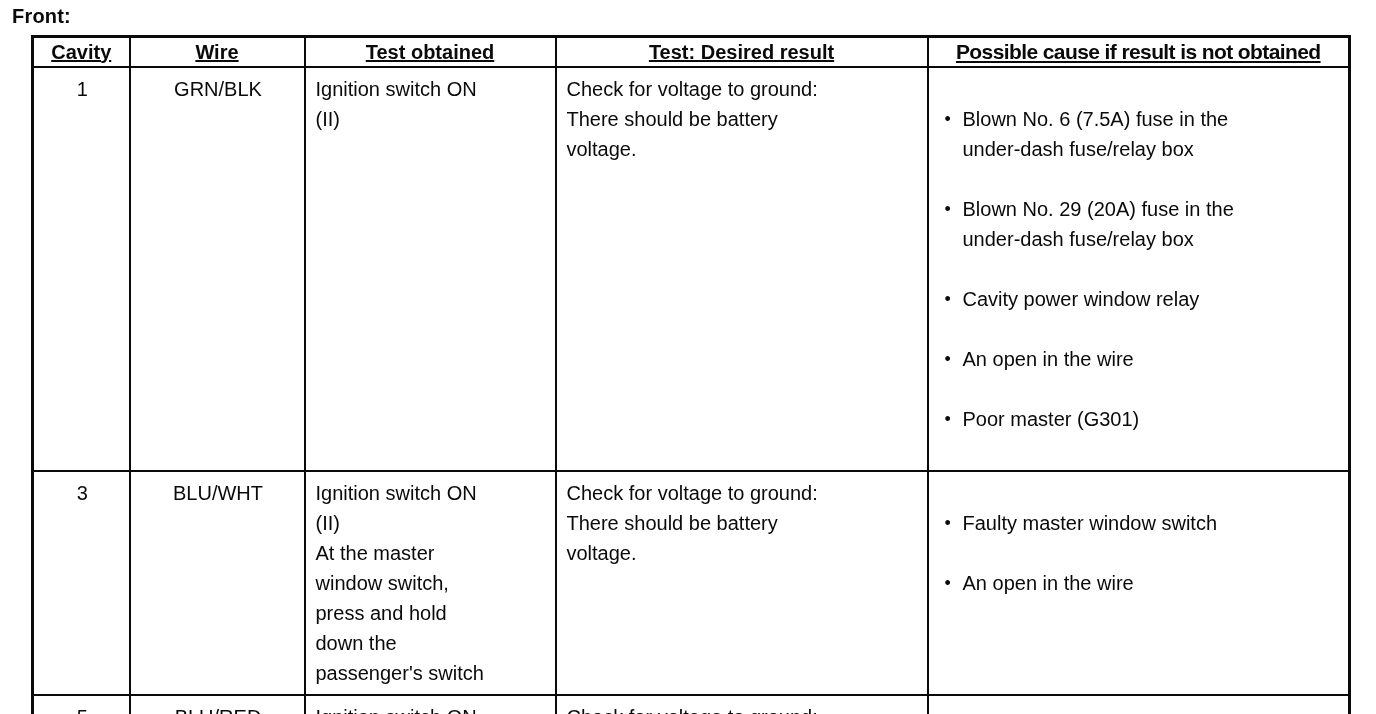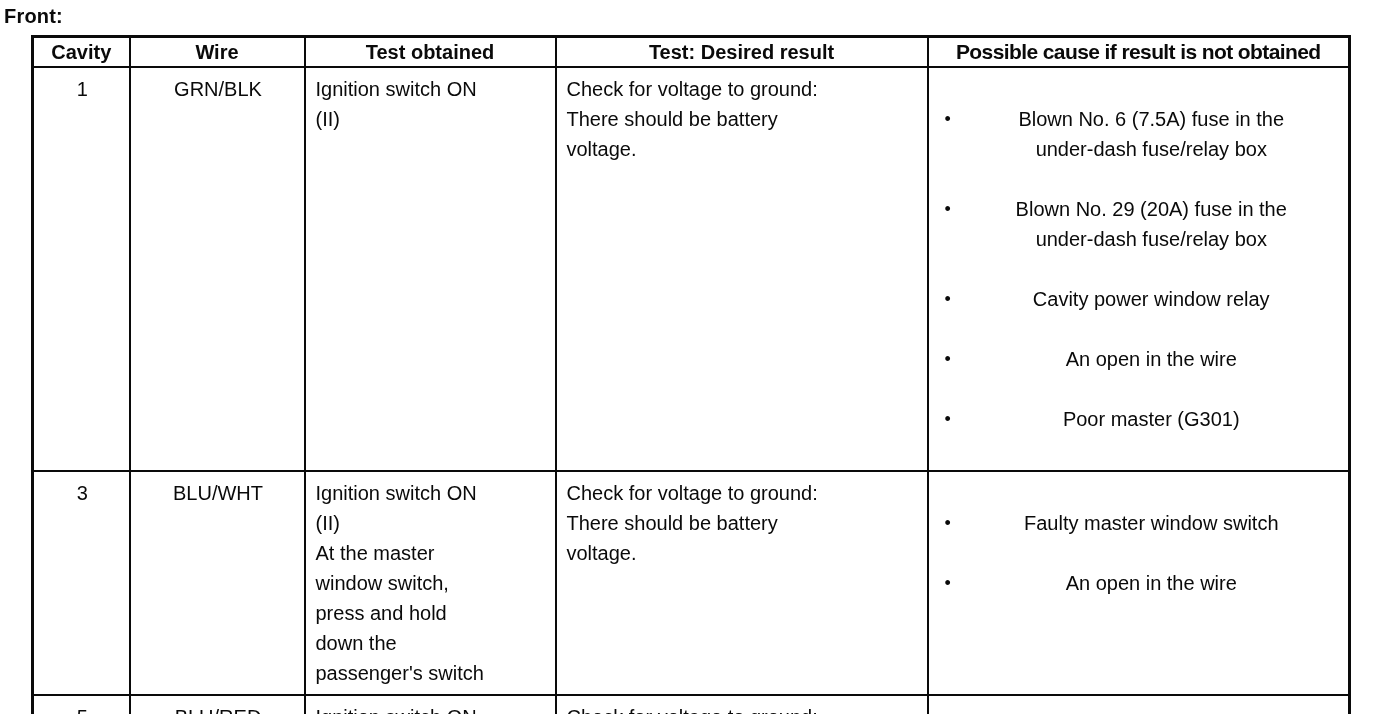--- a/index.html
+++ b/index.html
@@ -5,21 +5,21 @@
   * { margin: 0; padding: 0; box-sizing: border-box; }
   html, body {
     width: 1376px; height: 714px;
     background: #ffffff;
     font-family: "Liberation Sans", sans-serif;
     color: #0a0a0a;
     overflow: hidden;
   }
   .page-label {
     position: absolute;
-    left: 4px; top: 5px;
+    left: 12px; top: 5px;
     font-size: 20px;
     font-weight: bold;
     letter-spacing: 0.2px;
   }
   table.spec {
     position: absolute;
     left: 31px; top: 35px;
     width: 1317px; height: 662px;
     border-collapse: collapse;
     table-layout: fixed;
@@ -31,38 +31,38 @@
   table.spec { border-width: 3px; }
   table.spec th {
     font-size: 20px;
     font-weight: bold;
     text-align: center;
     vertical-align: middle;
     padding: 2px 2px;
     height: 27px;
     white-space: nowrap;
     overflow: hidden;
+    text-decoration: underline;
   }
   table.spec th.condensed {
     font-size: 21px;
     letter-spacing: -0.6px;
   }
   table.spec td {
     font-size: 20px;
     line-height: 30px;
     vertical-align: top;
     padding: 6px 8px 6px 10px;
     white-space: pre-line;
   }
   td.center { text-align: center; padding-left: 2px; padding-right: 2px; }
   .bullet-item {
     position: relative;
     padding-left: 24px;
     white-space: pre-line;
-    text-align: center;
   }
   .bullet-item::before {
     content: "\2022";
     position: absolute;
     left: 6px;
     top: 0;
     font-size: 18px;
   }
   tr.r1 { height: 215px; }
   tr.r2 { height: 211px; }

